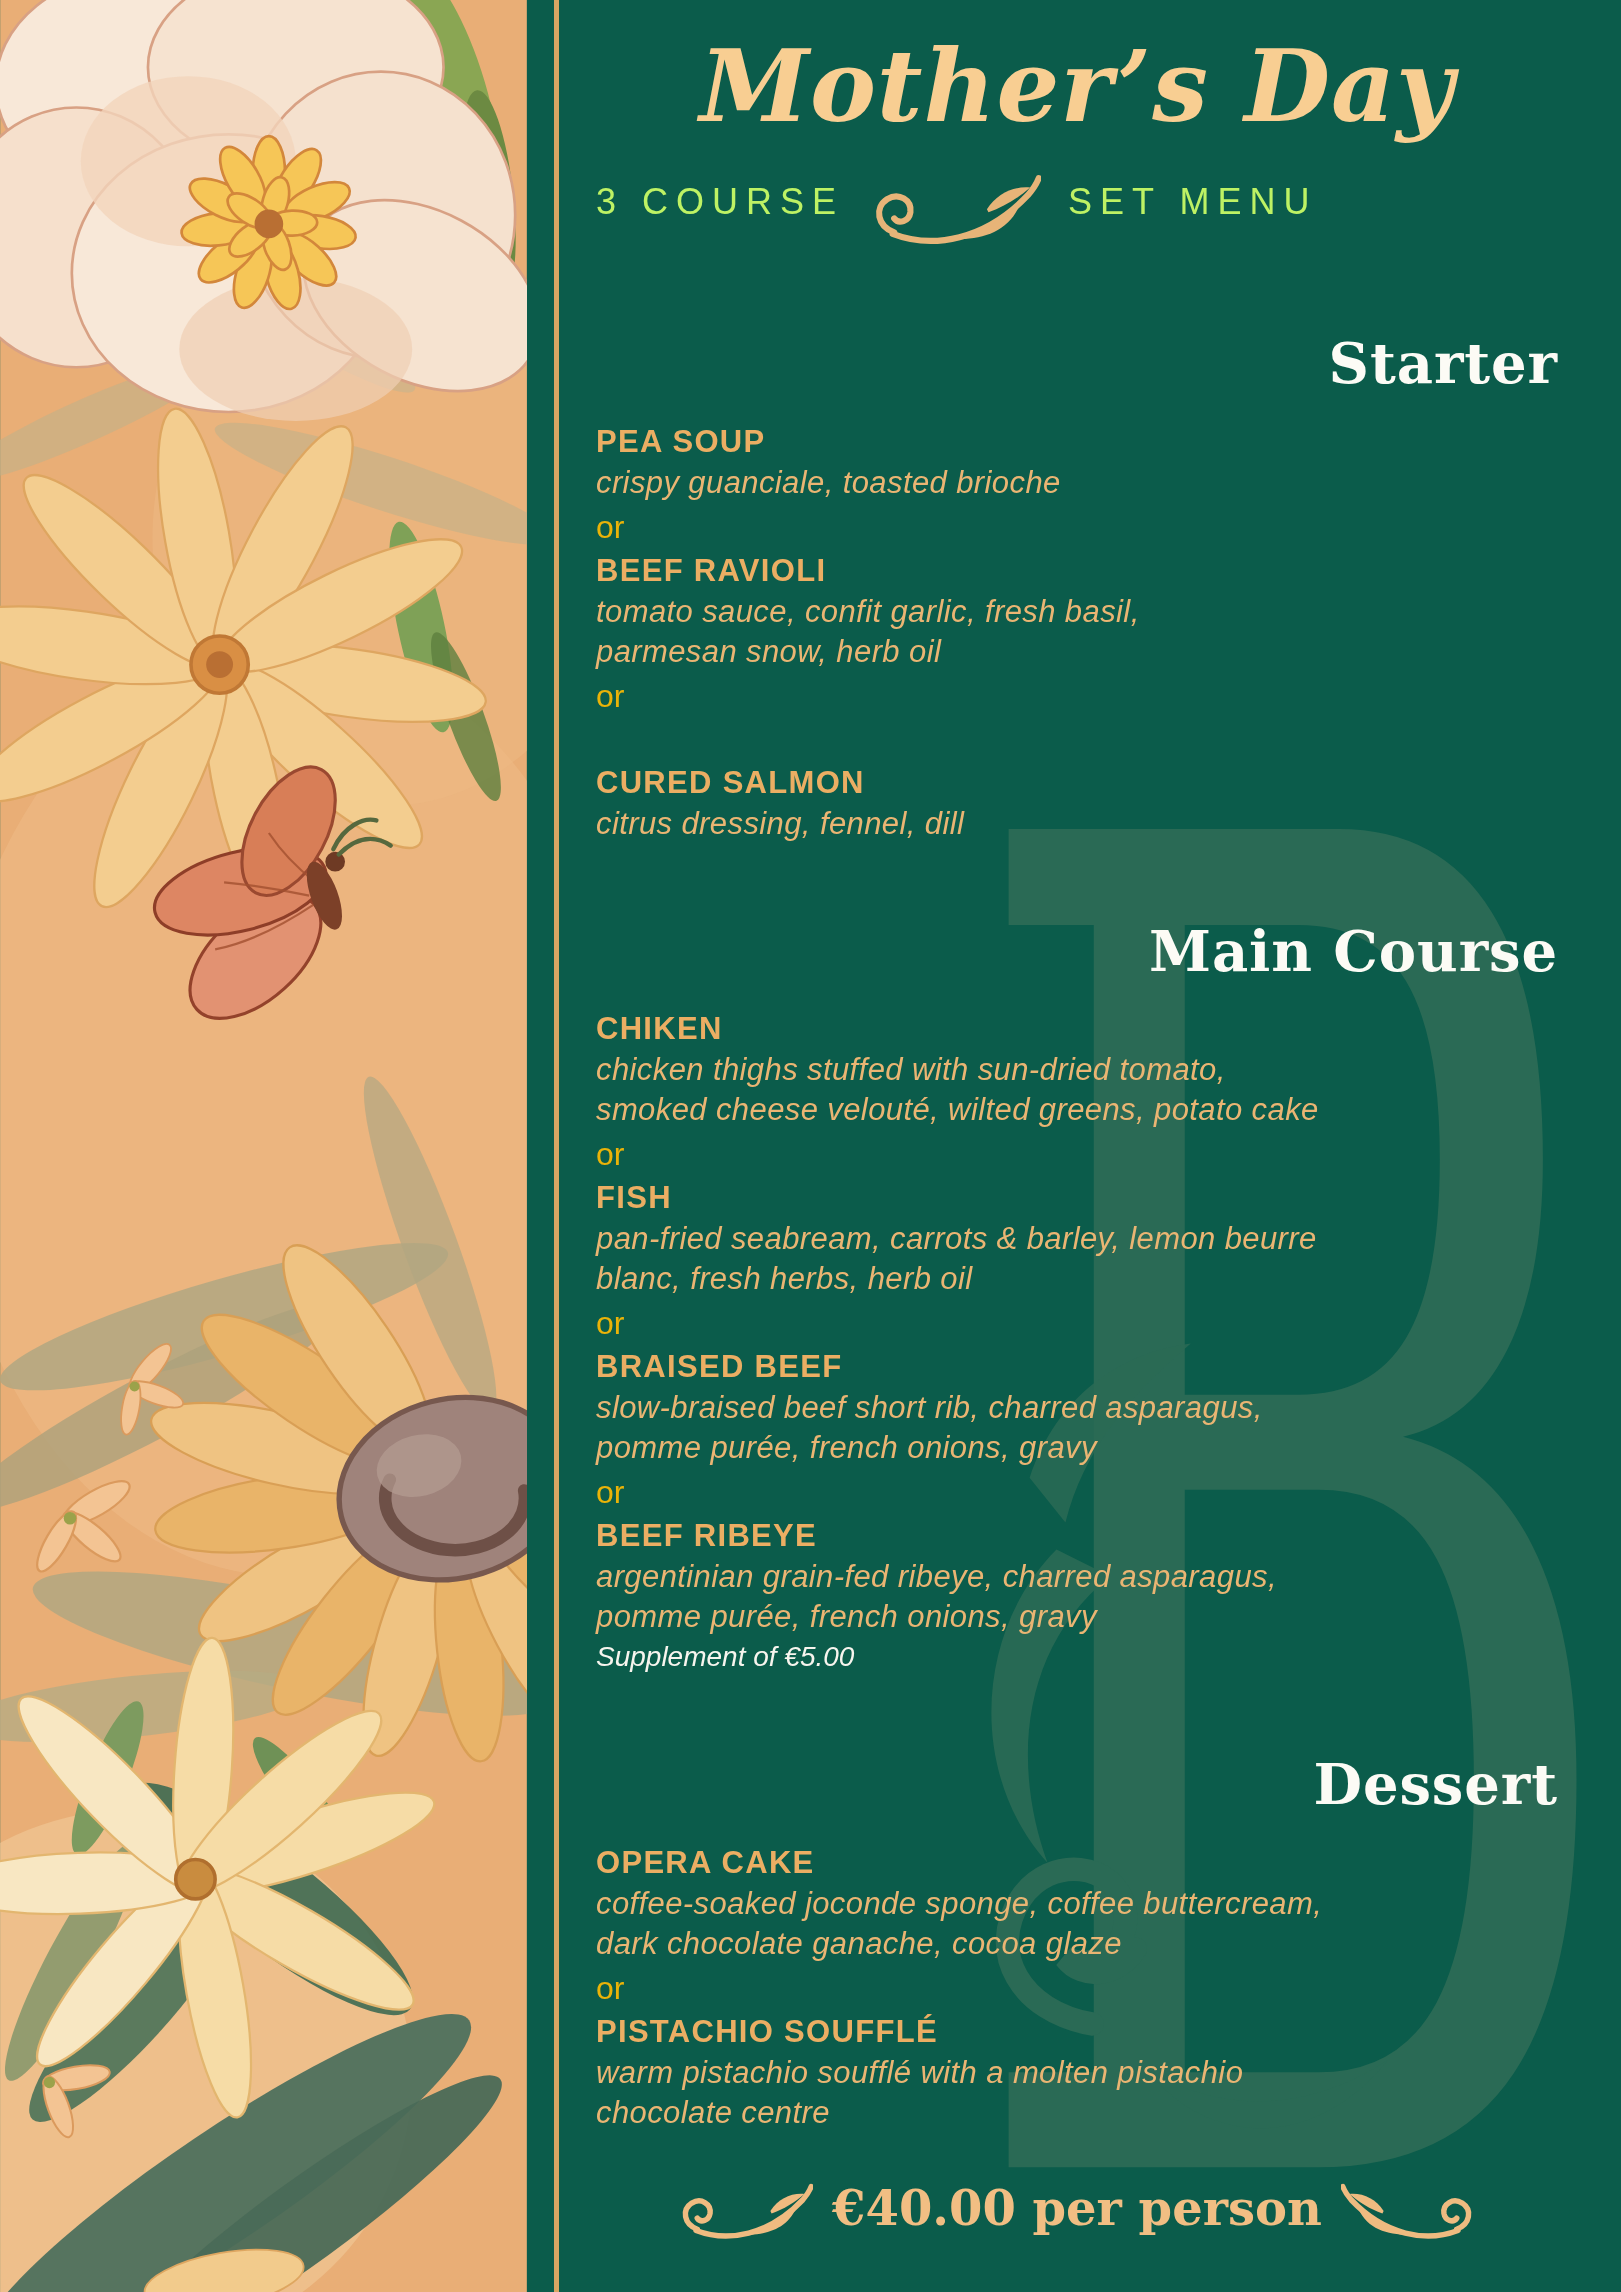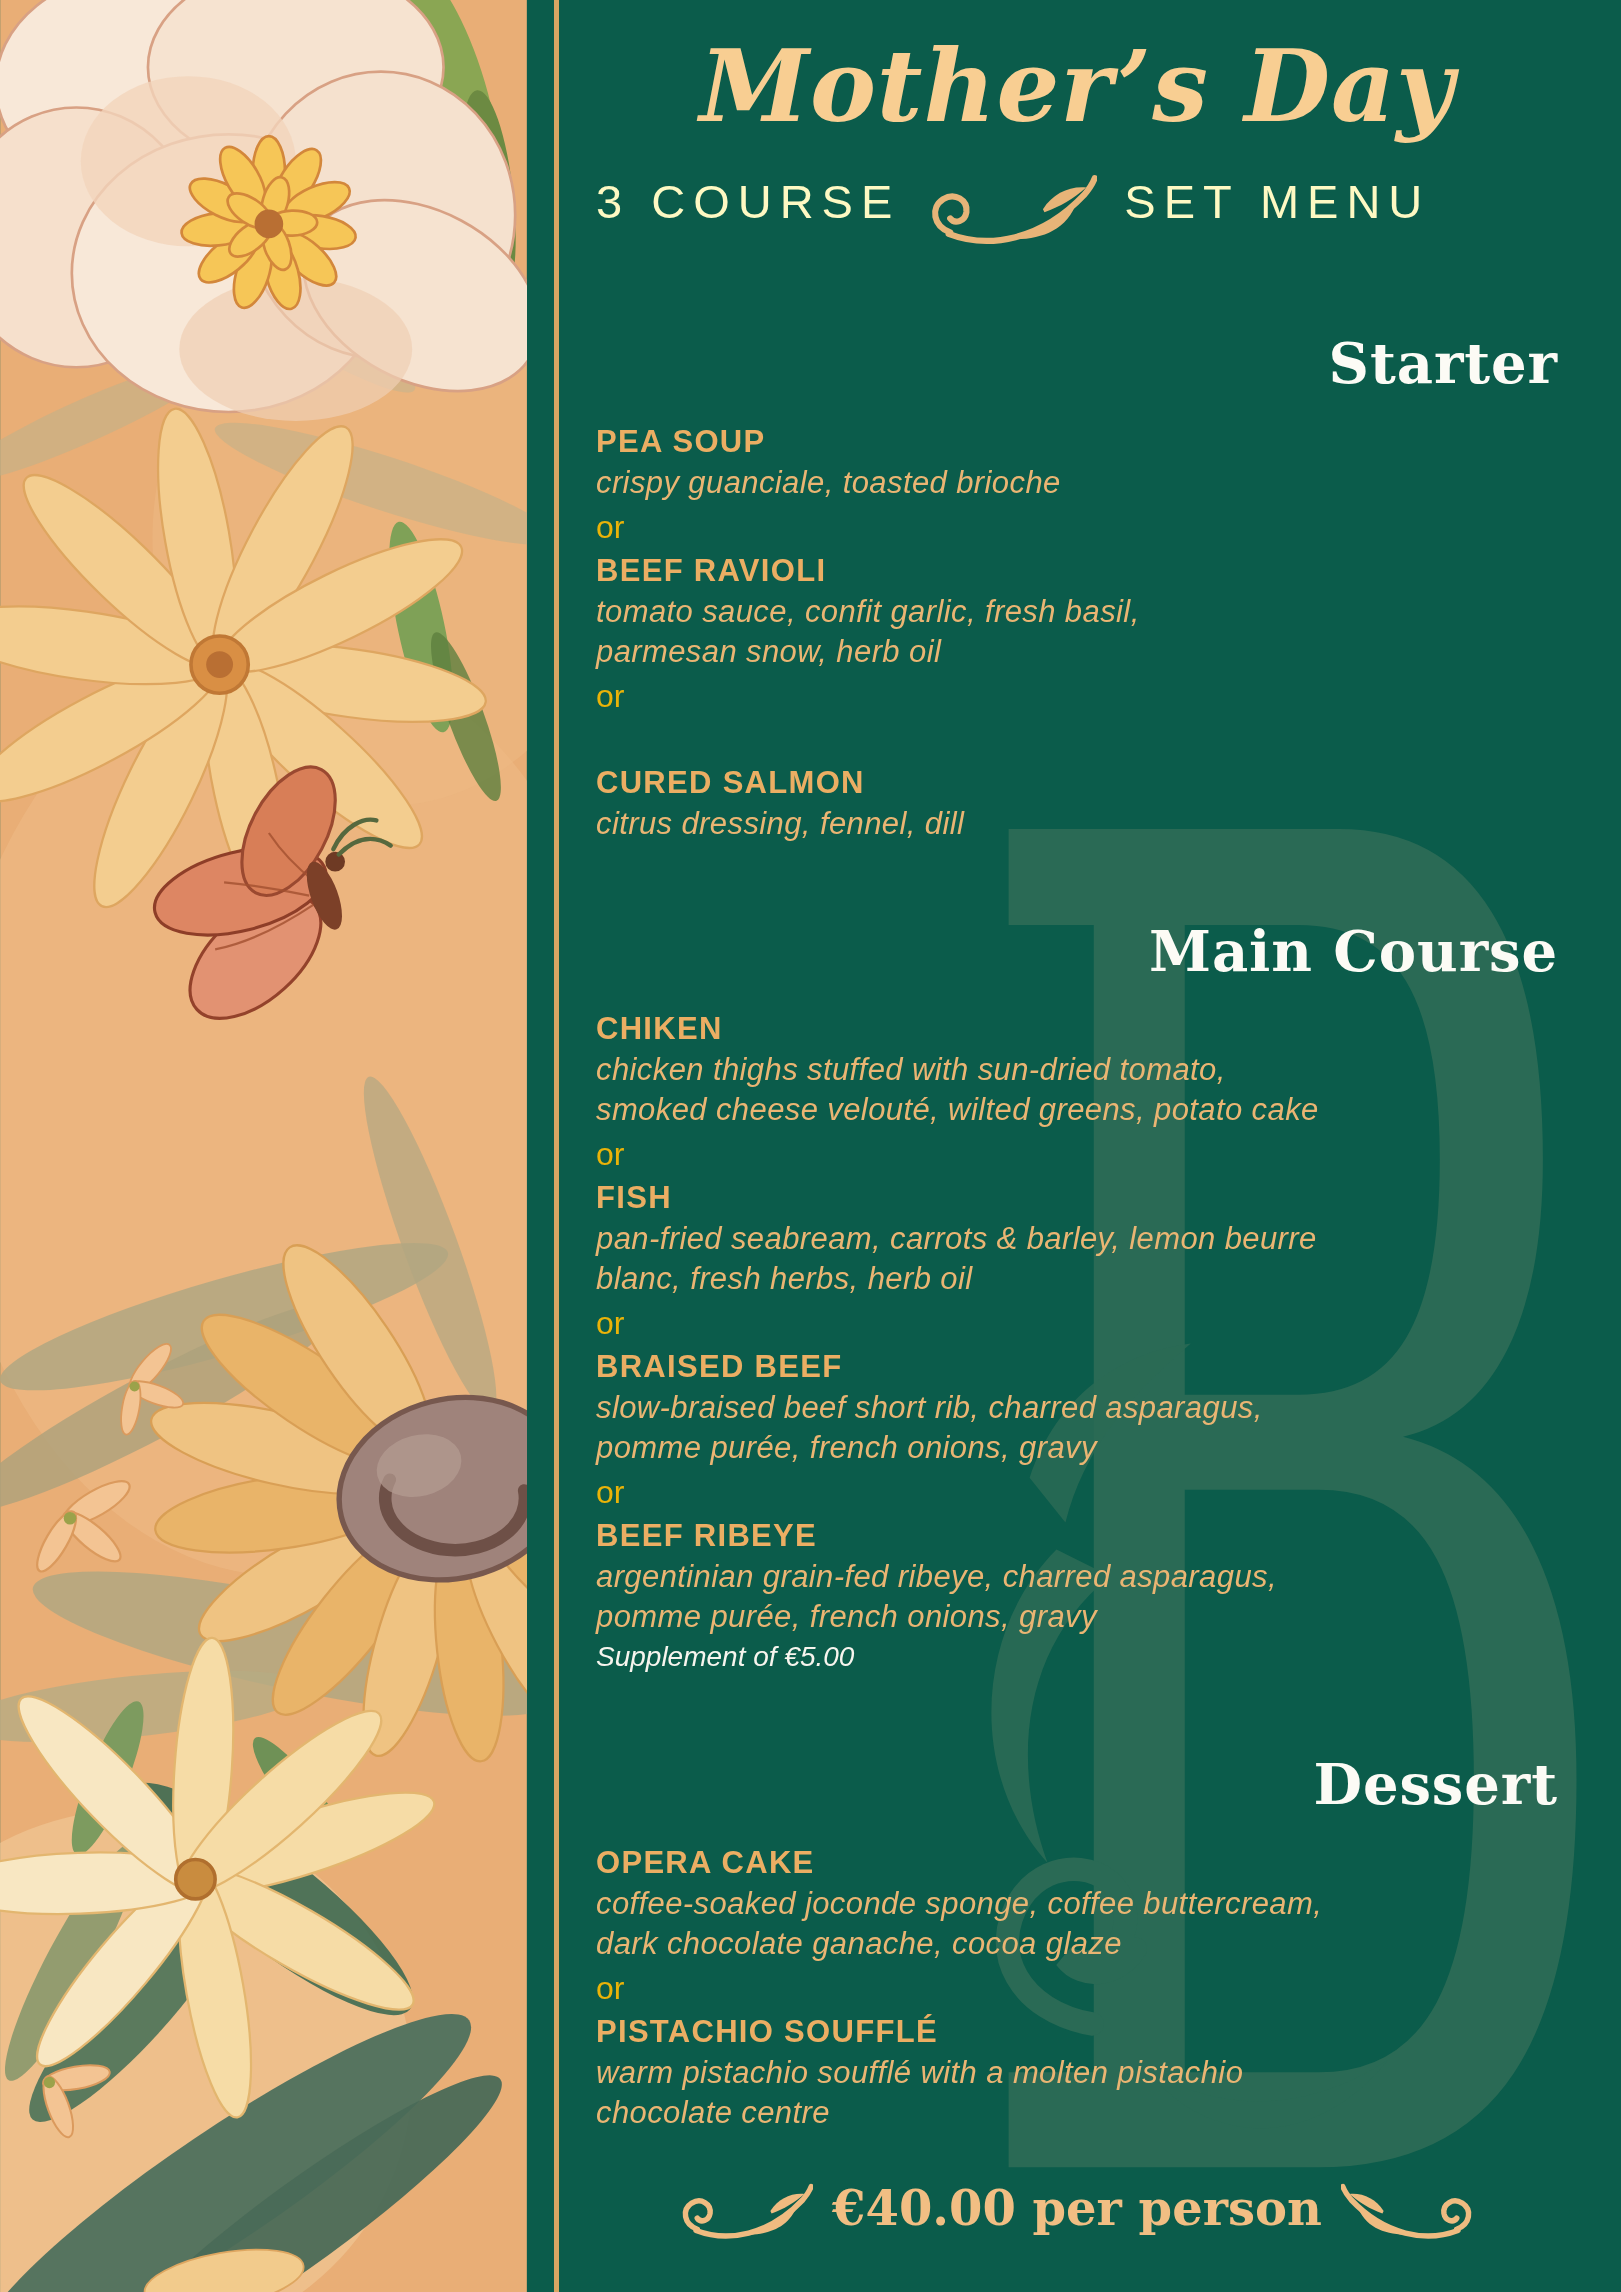--- a/index.html
+++ b/index.html
@@ -19,21 +19,21 @@
   }
   .gold-rule{position:absolute;left:27px;top:0;bottom:0;width:4.5px;background:#D9A663;}
   .watermark{position:absolute;top:627px;right:36px;width:663px;height:1612px;pointer-events:none;}
   .content{position:relative;z-index:2;}
   .page-title{
     margin:0;font-family:"DejaVu Serif",serif;font-style:italic;font-weight:700;
     font-size:99px;line-height:1.15;color:#F8CE92;letter-spacing:0.9px;text-align:center;
   }
   .subtitle-row{display:flex;align-items:center;gap:27px;margin-top:3.6px;}
   .subtitle-text{
-    color:#fef9c3;font-size:47px;letter-spacing:8px;line-height:1.2;white-space:nowrap;
+    color:#bef264;font-size:36px;letter-spacing:8px;line-height:1.2;white-space:nowrap;
   }
   .subtitle-flourish{width:170px;height:86px;margin-top:23px;flex:0 0 auto;}
   .menu-section{margin-top:77px;}
   #sections .menu-section:nth-child(3){}
   .section-heading{
     margin:0 0 27px 0;font-family:"DejaVu Serif",serif;font-weight:700;
     font-size:56px;line-height:1.1;color:#FCFBF5;letter-spacing:0.9px;text-align:right;
   }
   .dish-name{
     font-weight:700;font-size:31px;line-height:1.32;color:#EBAE63;letter-spacing:1.3px;margin-top:1.8px;

